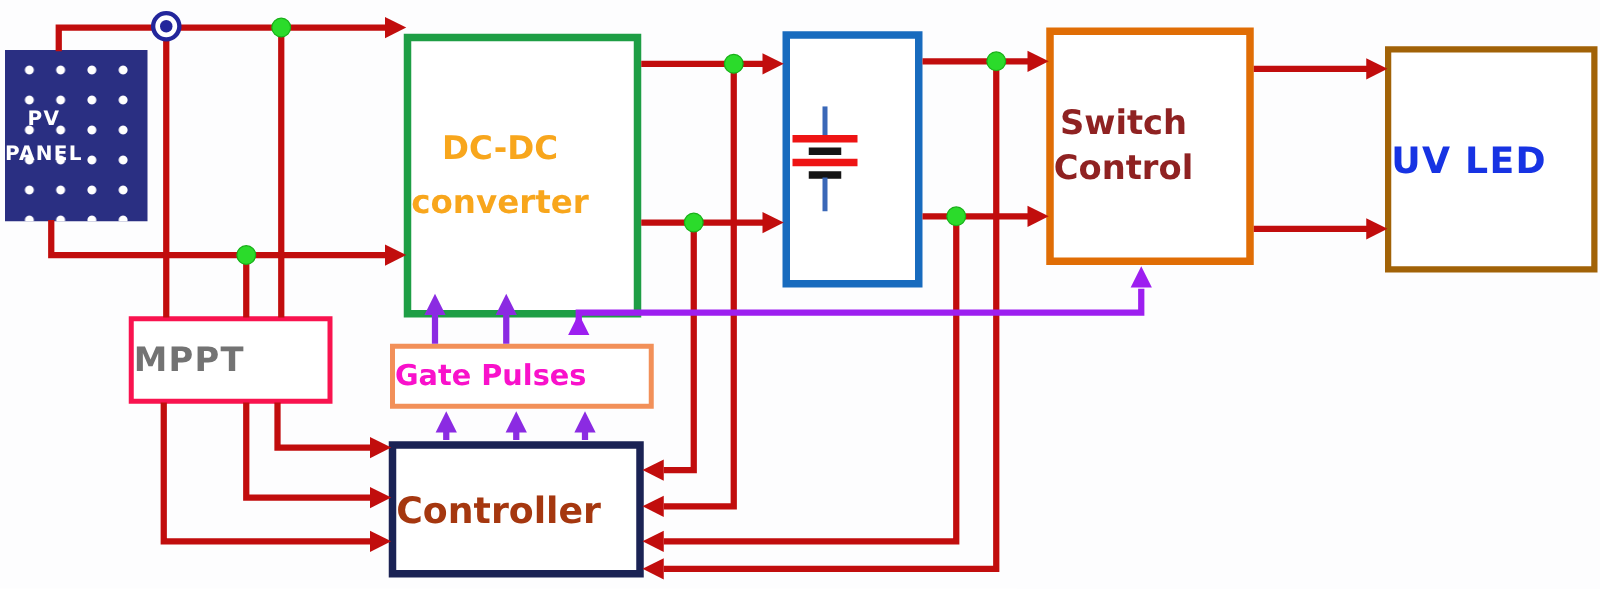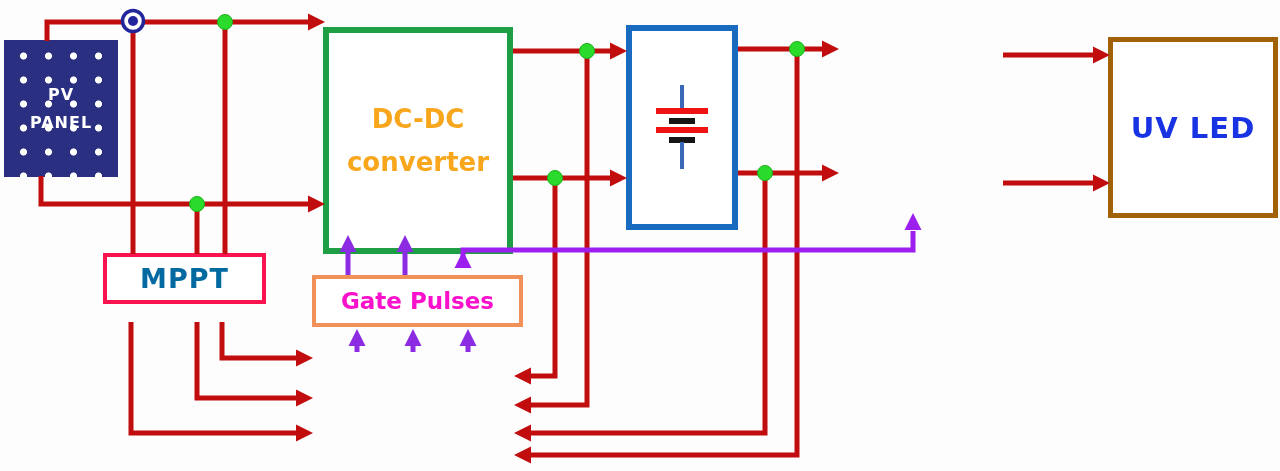--- a/index.html
+++ b/index.html
@@ -3,35 +3,35 @@
 <meta charset="utf-8">
 <style>
   html,body { margin:0; padding:0; background:#ffffff; }
   .stage {
     position:relative; width:1280px; height:471px;
     background:#fdfdfe; overflow:hidden;
     font-family:"DejaVu Sans", sans-serif; font-weight:bold;
   }
   .box {
     position:absolute; box-sizing:border-box; background:#ffffff;
-    display:flex; align-items:center; justify-content:center;
+    display:flex; align-items:center; 
     text-align:center; white-space:pre-line;
   }
   .lbl { white-space:pre-line; }
 
   .pv-panel {
     left:4px; top:40px; width:114px; height:137px;
     background-color:#2a2f82;
     background-image:radial-gradient(circle, #ffffff 3.2px, rgba(255,255,255,0) 3.9px);
     background-size:25px 24px; background-position:7px 4px;
     color:#ffffff; font-size:16px; line-height:1.75; letter-spacing:1px;
   }
   .mppt {
-    left:103px; top:253px; width:163px; height:51px;
-    border:4px solid #f9134f; color:#0369a1; font-size:27px; letter-spacing:1px;
+    left:103px; top:253px; width:163px; height:70px;
+    border:4px solid #f9134f; color:#737373; font-size:27px; letter-spacing:1px;
   }
   .dcdc {
     left:323px; top:5px; width:190px; height:227px;
     border:6px solid #1e9e45; color:#f8a61c; font-size:26px; line-height:1.65;margin-top:22px;
   }
   .gate-pulses {
     left:312px; top:275px; width:211px; height:52px;
     border:4px solid #f29059; color:#f911cb; font-size:23px;
   }
   .controller {
@@ -71,32 +71,39 @@
 
   <div class="box dcdc">
     <span class="lbl">DC-DC
 converter</span>
   </div>
 
   <div class="box gate-pulses">
     <span class="lbl">Gate Pulses</span>
   </div>
 
+  <div class="box controller">
+    <span class="lbl">Controller</span>
+  </div>
 
   <div class="box battery">
     <svg width="56" height="86" viewBox="0 0 56 86">
       <line x1="28" y1="0" x2="28" y2="24" stroke="#3a68b8" stroke-width="4"></line>
       <rect x="2" y="23" width="52" height="6" fill="#ee1414"></rect>
       <rect x="15" y="33" width="26" height="6" fill="#151515"></rect>
       <rect x="2" y="42" width="52" height="6" fill="#ee1414"></rect>
       <rect x="15" y="52" width="26" height="6" fill="#151515"></rect>
       <line x1="28" y1="57" x2="28" y2="84" stroke="#3a68b8" stroke-width="4"></line>
     </svg>
   </div>
 
+  <div class="box switch-control">
+    <span class="lbl">Switch
+Control</span>
+  </div>
 
   <div class="box uv-led">
     <span class="lbl">UV LED</span>
   </div>
 
   <svg class="overlay" viewBox="0 0 1280 471">
 
     <g stroke="#c10d0d" stroke-width="5" fill="none">
       <path d="M47,41 L47,22 L308,22"></path>
       <path d="M41,176 L41,204 L308,204"></path>

